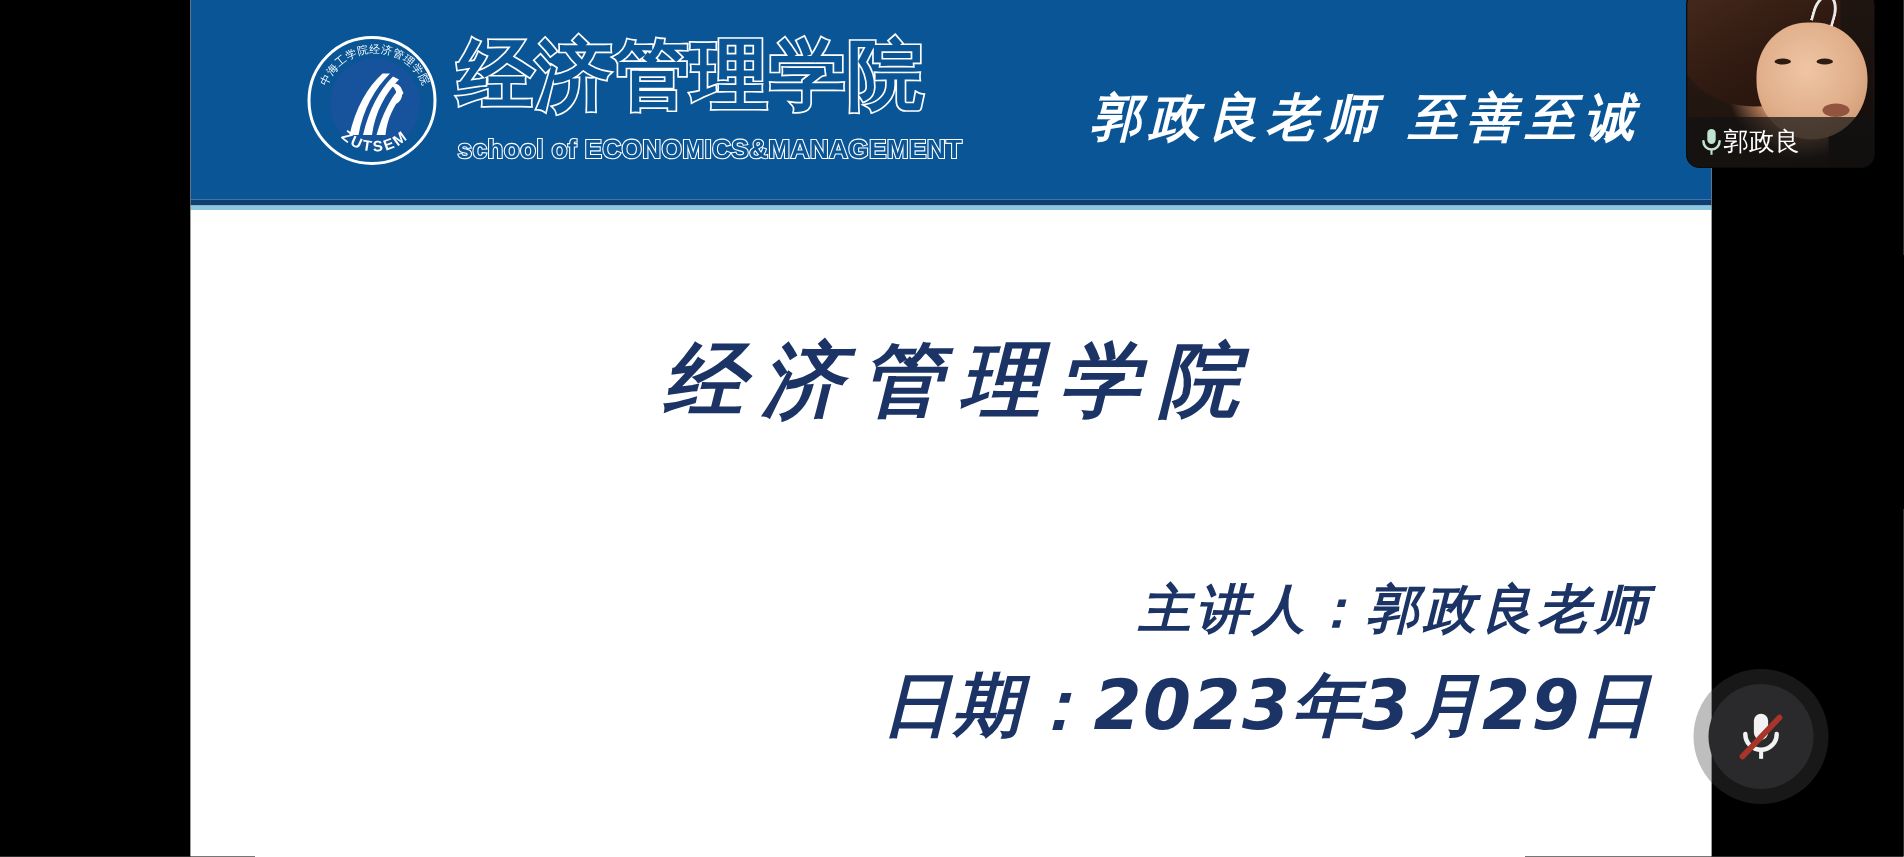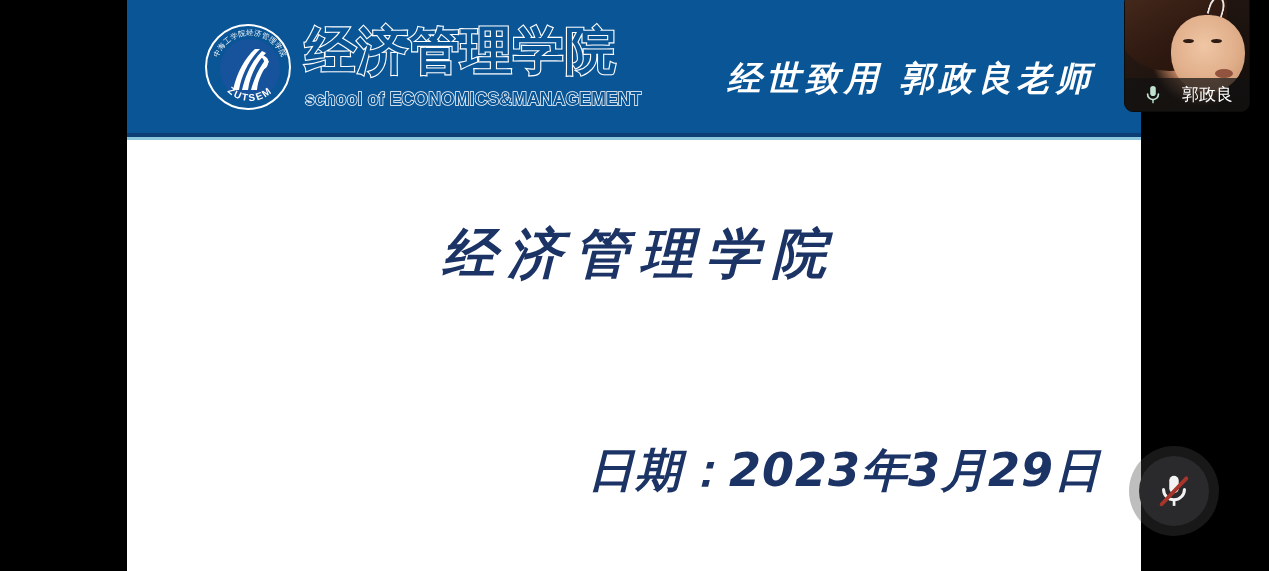--- a/index.html
+++ b/index.html
@@ -257,22 +257,22 @@
     transform: rotate(16deg);
   }
   #thumb-label {
     position: absolute;
     left: 0; bottom: 0;
     width: 100%;
     height: 33px;
     background: rgba(18,18,18,0.72);
     display: flex;
     align-items: center;
-    gap: 22px;
-    padding-left: 21px;
+    gap: 1px;
+    padding-left: 9px;
   }
   #thumb-label .name {
     color: #ffffff;
     font-family: "DejaVu Sans", "Liberation Sans", sans-serif;
     font-size: 17px;
     white-space: nowrap;
   }
 
   
   #share-bar {
@@ -369,24 +369,25 @@
           <path d="M22 44 C 26 30, 31 20, 38 12 L 40 16 C 34 24, 29 33, 28 44 Z" fill="#ffffff"></path>
           <path d="M30 10 C 36 8, 40 12, 39 18 C 38 23, 33 25, 31 22 C 34 21, 36 18, 35 15 C 34 12, 32 11, 30 10 Z" fill="#ffffff"></path>
         </svg>
       </div>
       <div id="logo-wordmark">
         <div id="logo-cn">经济管理学院</div>
         <div id="logo-en">school of ECONOMICS&amp;MANAGEMENT</div>
       </div>
     </div>
 
-    <div id="slogan">经世致用 郭政良老师</div>
+    <div id="slogan">郭政良老师 至善至诚</div>
 
     <div id="slide-body">
       <div id="title-line-1" class="title-line">经济管理学院</div>
+      <div id="presenter-line" class="meta-line">主讲人：郭政良老师</div>
       <div id="date-line" class="meta-line">日期：2023年3月29日</div>
     </div>
   </div>
 
   <div id="video-thumb">
     <div class="frame">
       <div class="bg-light"></div>
       <div class="hair"></div>
       <div class="face"></div>
       <div class="eye l"></div>

